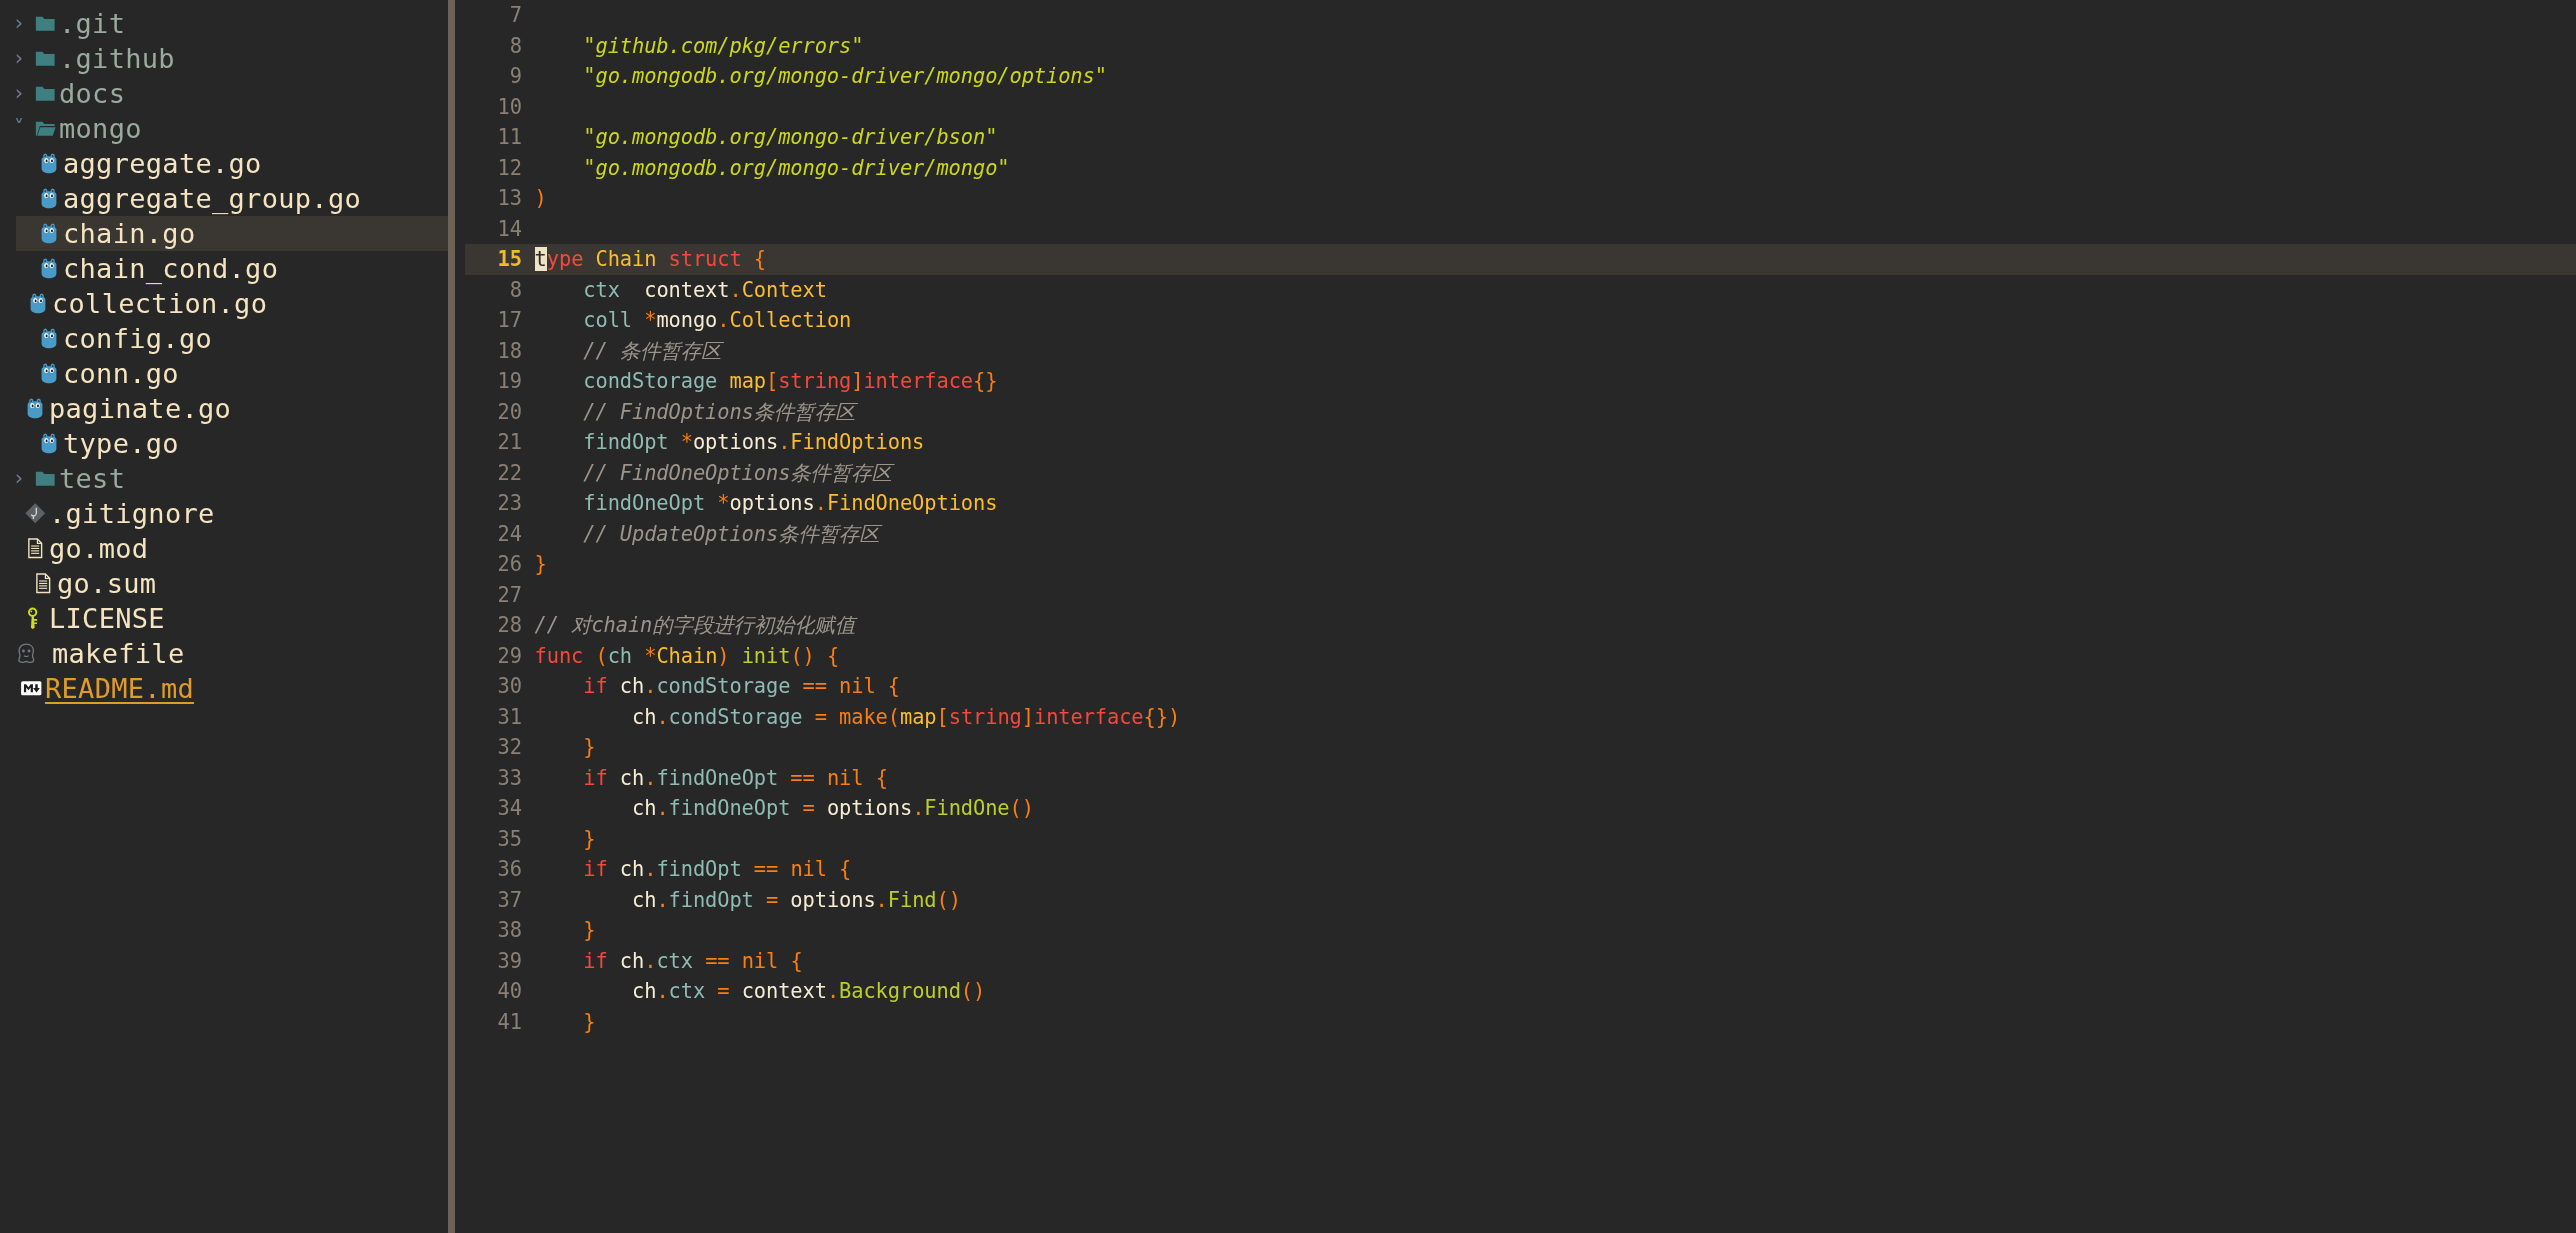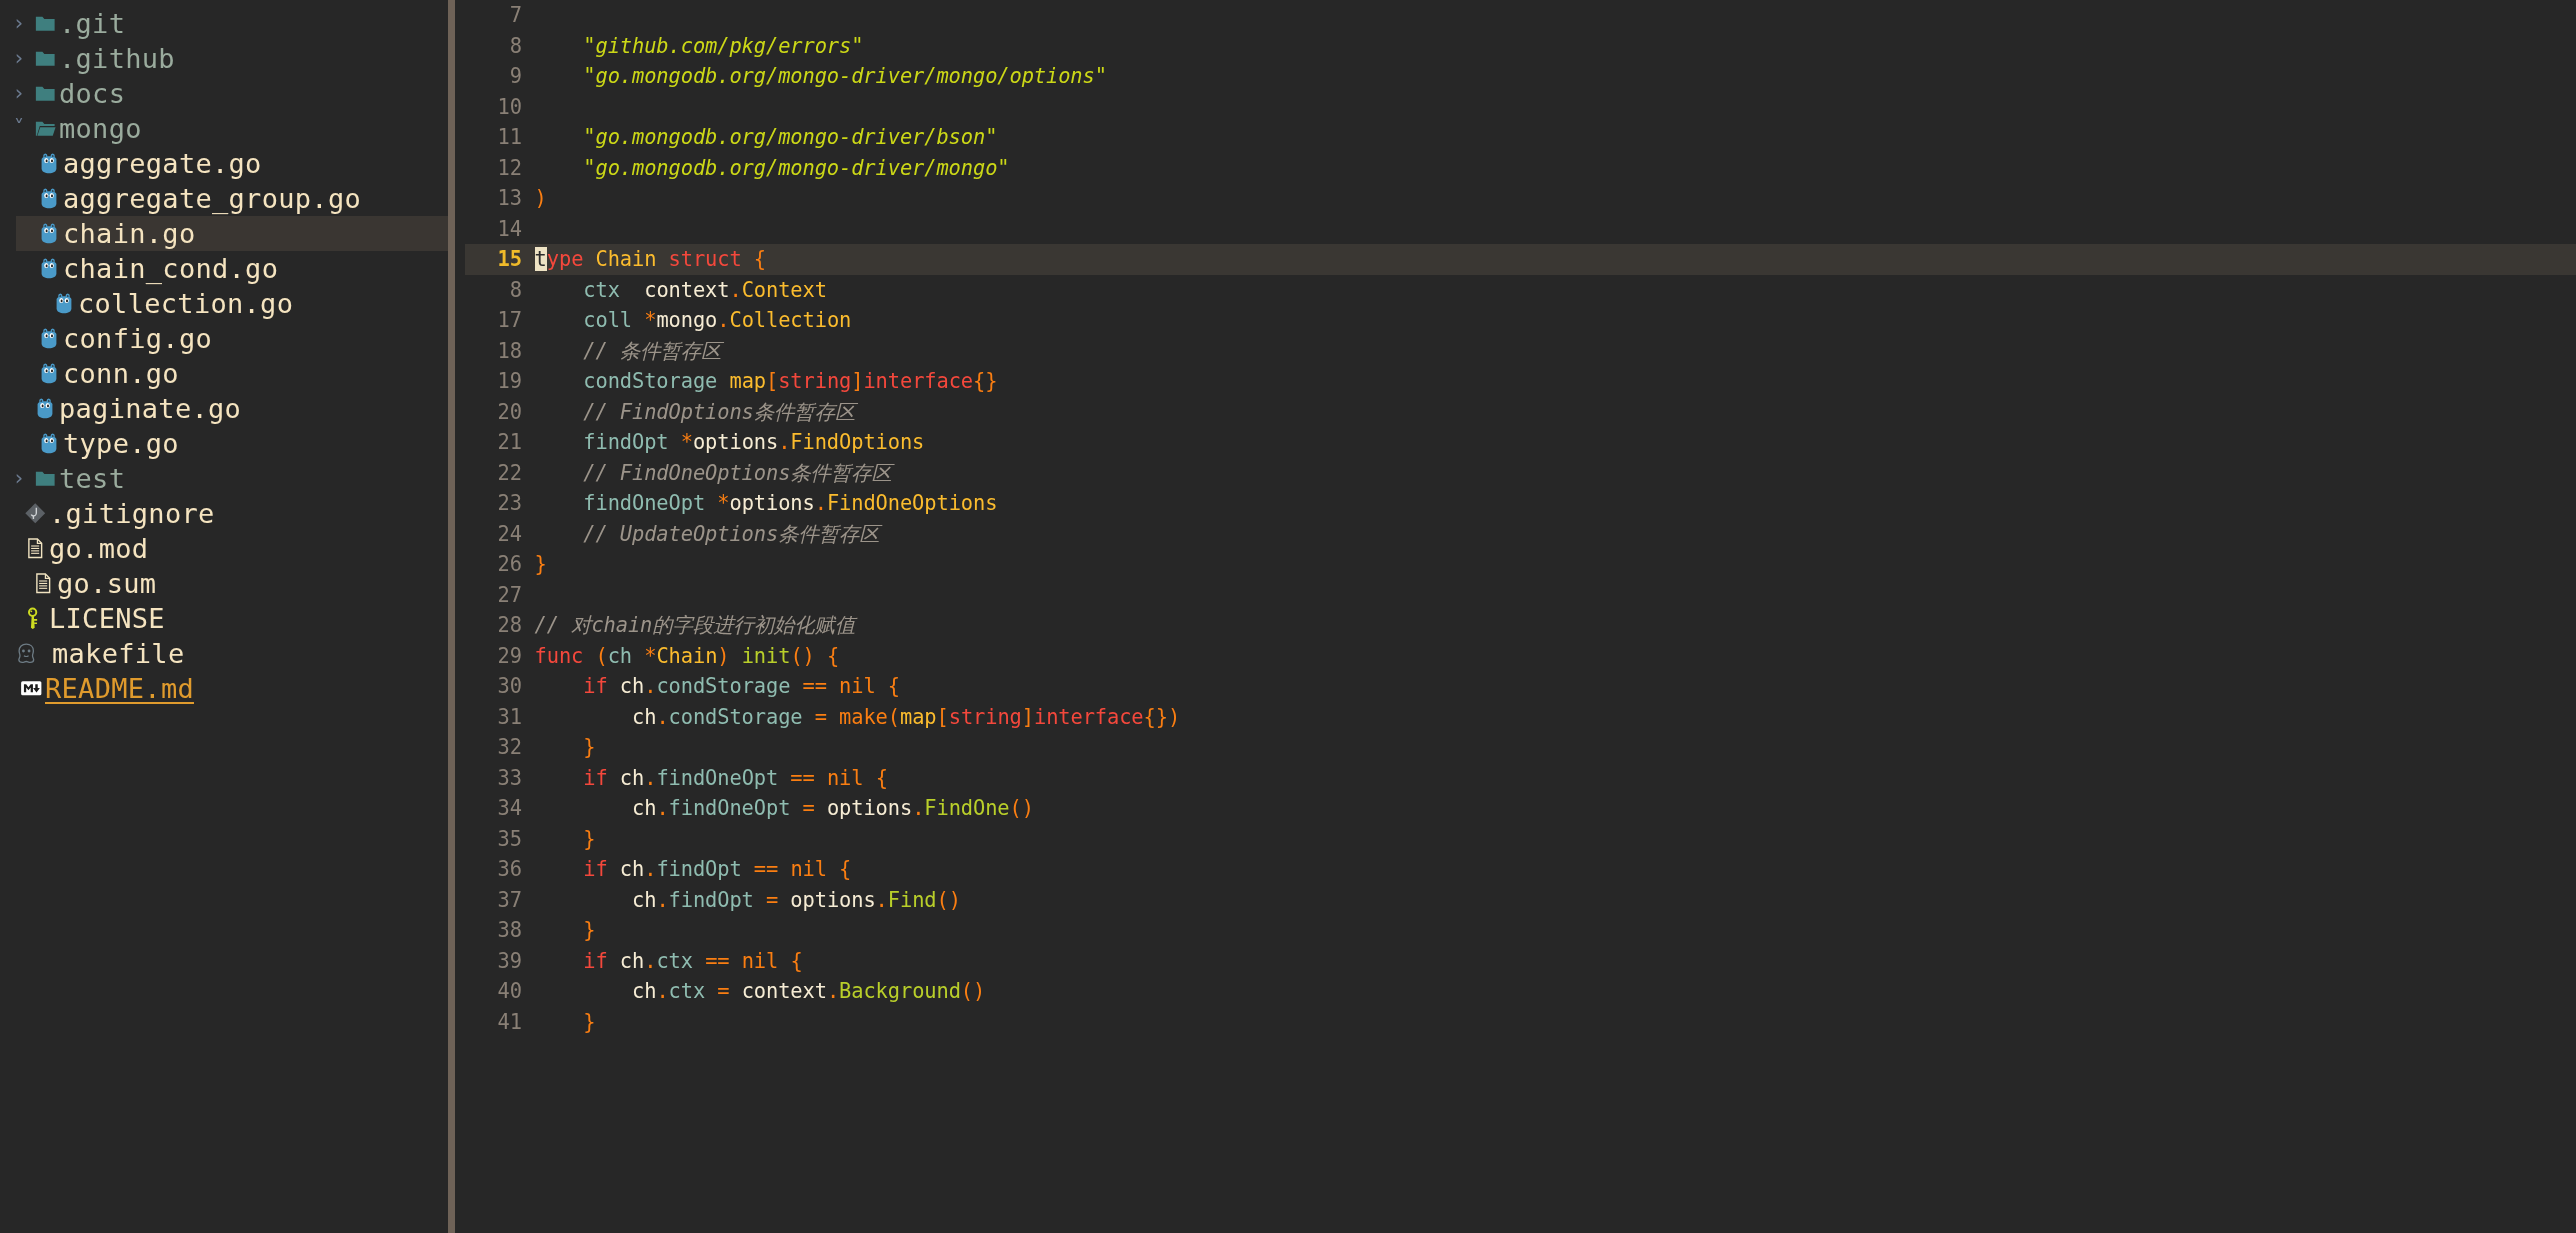--- a/index.html
+++ b/index.html
@@ -230,21 +230,21 @@
                 <ellipse cx="9.3" cy="9.6" rx="2.1" ry="2.5" fill="#fff"></ellipse>
                 <ellipse cx="14.7" cy="9.6" rx="2.1" ry="2.5" fill="#fff"></ellipse>
                 <ellipse cx="9.6" cy="9.9" rx="1.0" ry="1.3" fill="#222"></ellipse>
                 <ellipse cx="15.0" cy="9.9" rx="1.0" ry="1.3" fill="#222"></ellipse>
               </svg>
             </span>
             <span class="label file">chain_cond.go</span>
           </div>
         </div>
         <div class="tree-row">
-          <div class="tw" style="padding-left: 50px; position: relative; z-index: 2; text-align: right;">
+          <div class="tw" style="padding-left: 24px; position: relative; z-index: 2; text-align: right;">
             <span class="chev spacer" style="width: 0px; min-width: 0px;"></span>
             <span class="icon">
               <svg width="24" height="24" viewBox="0 0 24 24">
                 <ellipse cx="8.3" cy="5.1" rx="2.1" ry="2.6" fill="#4a9ac8"></ellipse>
                 <ellipse cx="15.7" cy="5.1" rx="2.1" ry="2.6" fill="#4a9ac8"></ellipse>
                 <ellipse cx="8.3" cy="5.3" rx="0.85" ry="1.1" fill="#222"></ellipse>
                 <ellipse cx="15.7" cy="5.3" rx="0.85" ry="1.1" fill="#222"></ellipse>
                 <path fill="#4a9ac8" d="M4.6 8.6c0-2.2 3.3-3.3 7.4-3.3s7.4 1.1 7.4 3.3v8.9c0 3.2-3.3 4.8-7.4 4.8s-7.4-1.6-7.4-4.8z"></path>
                 <ellipse cx="9.3" cy="9.6" rx="2.1" ry="2.5" fill="#fff"></ellipse>
                 <ellipse cx="14.7" cy="9.6" rx="2.1" ry="2.5" fill="#fff"></ellipse>
@@ -287,21 +287,21 @@
                 <ellipse cx="9.3" cy="9.6" rx="2.1" ry="2.5" fill="#fff"></ellipse>
                 <ellipse cx="14.7" cy="9.6" rx="2.1" ry="2.5" fill="#fff"></ellipse>
                 <ellipse cx="9.6" cy="9.9" rx="1.0" ry="1.3" fill="#222"></ellipse>
                 <ellipse cx="15.0" cy="9.9" rx="1.0" ry="1.3" fill="#222"></ellipse>
               </svg>
             </span>
             <span class="label file">conn.go</span>
           </div>
         </div>
         <div class="tree-row">
-          <div class="tw" style="padding-left: 31px; position: relative; z-index: 2; text-align: center;">
+          <div class="tw" style="padding-left: 21px; position: relative; z-index: 2; text-align: center;">
             <span class="chev spacer" style="width: 0px; min-width: 0px;"></span>
             <span class="icon">
               <svg width="24" height="24" viewBox="0 0 24 24">
                 <ellipse cx="8.3" cy="5.1" rx="2.1" ry="2.6" fill="#4a9ac8"></ellipse>
                 <ellipse cx="15.7" cy="5.1" rx="2.1" ry="2.6" fill="#4a9ac8"></ellipse>
                 <ellipse cx="8.3" cy="5.3" rx="0.85" ry="1.1" fill="#222"></ellipse>
                 <ellipse cx="15.7" cy="5.3" rx="0.85" ry="1.1" fill="#222"></ellipse>
                 <path fill="#4a9ac8" d="M4.6 8.6c0-2.2 3.3-3.3 7.4-3.3s7.4 1.1 7.4 3.3v8.9c0 3.2-3.3 4.8-7.4 4.8s-7.4-1.6-7.4-4.8z"></path>
                 <ellipse cx="9.3" cy="9.6" rx="2.1" ry="2.5" fill="#fff"></ellipse>
                 <ellipse cx="14.7" cy="9.6" rx="2.1" ry="2.5" fill="#fff"></ellipse>

